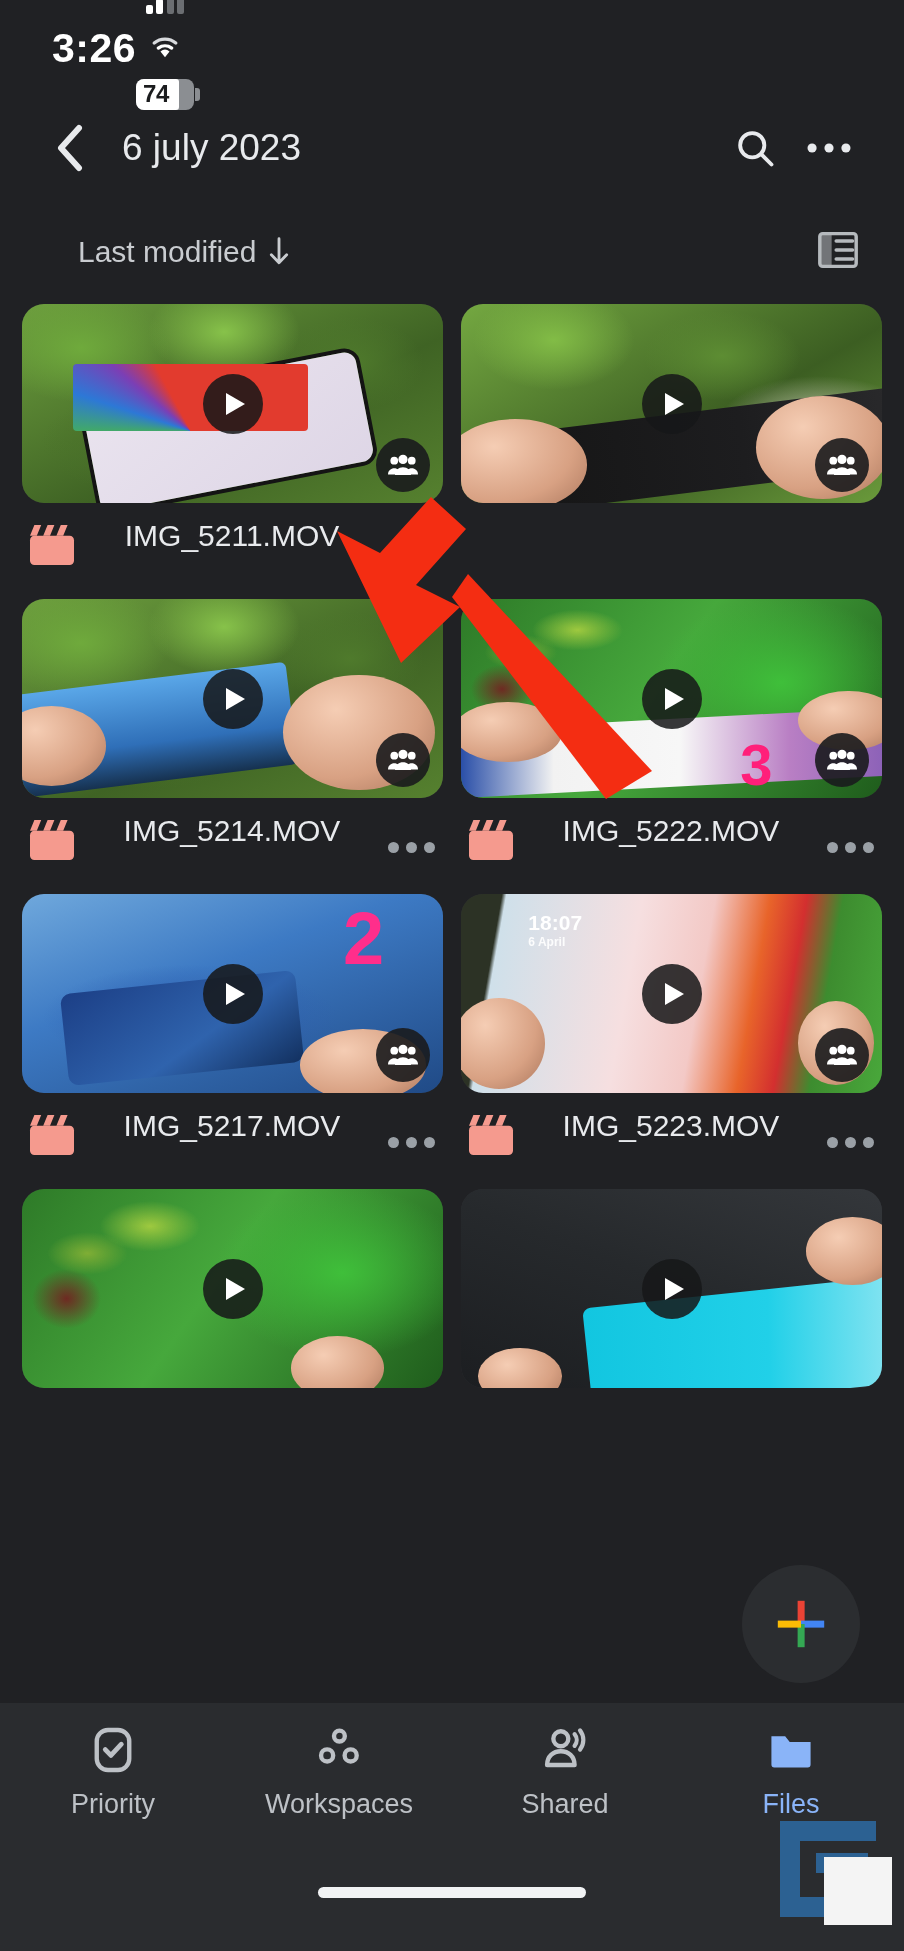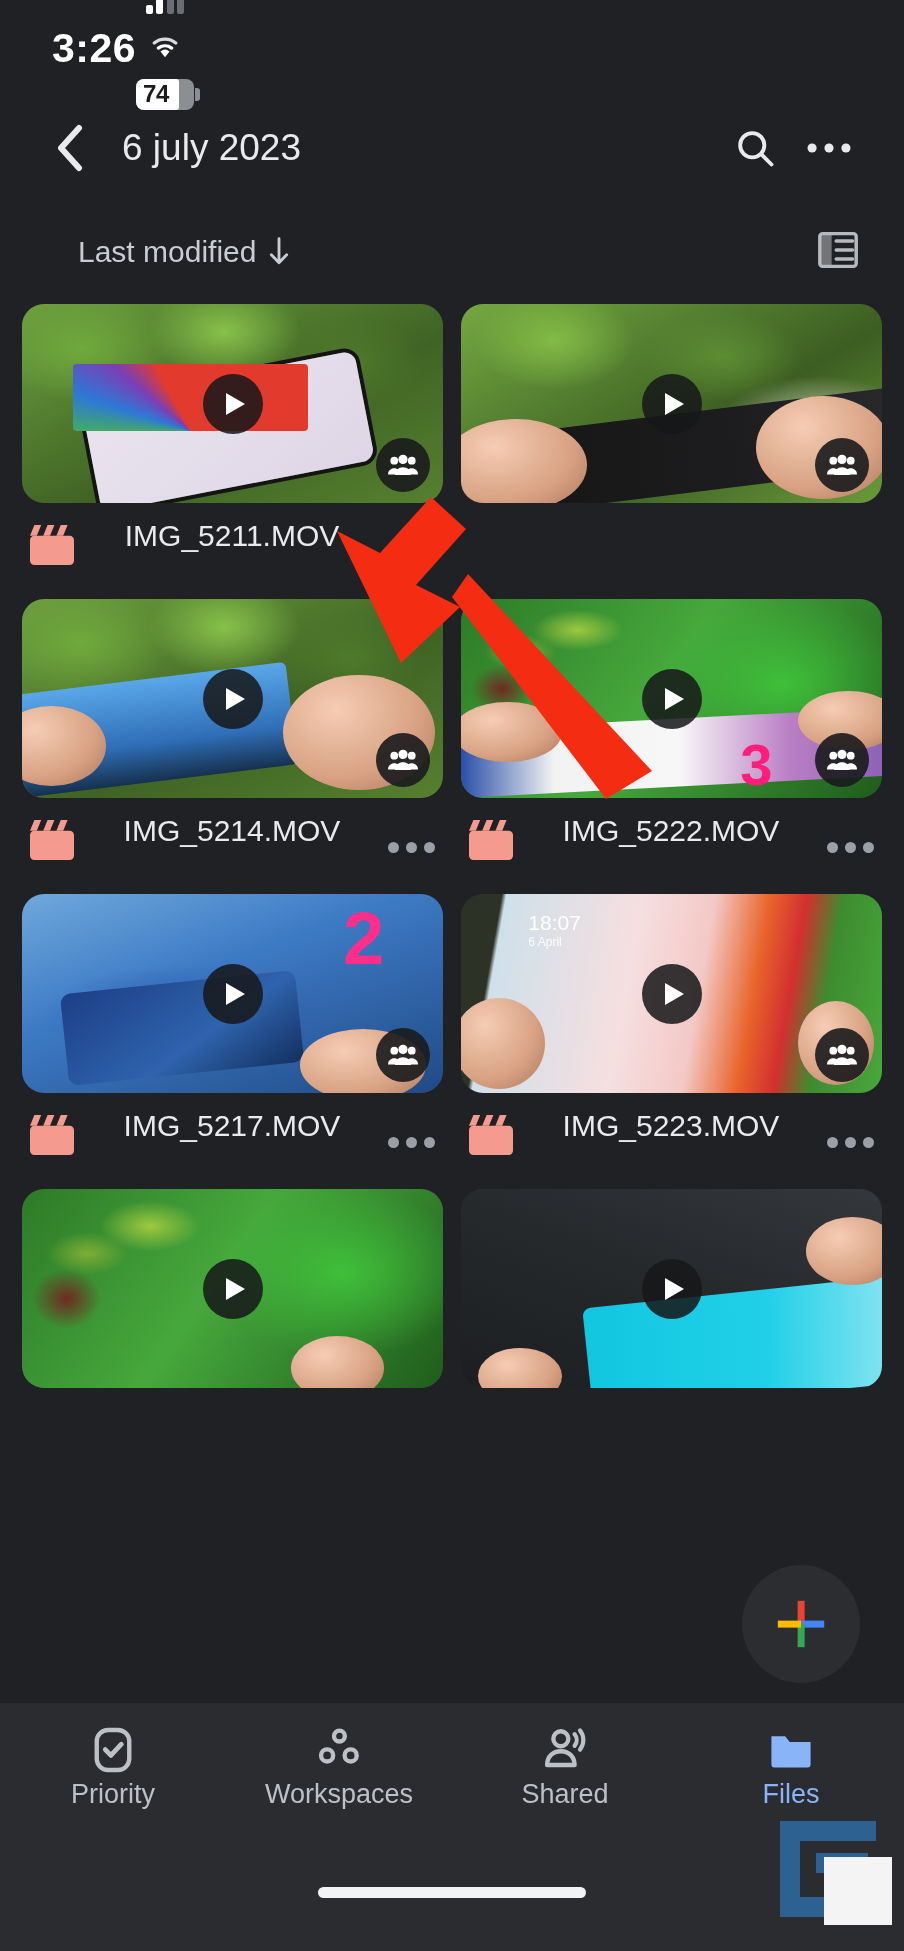--- a/index.html
+++ b/index.html
@@ -141,21 +141,21 @@
 
   
   .bottomnav {
     flex:0 0 176px; height:176px;
     background:#2a2c2f;
     display:flex; align-items:flex-start; padding-top:22px;
     position:relative; z-index:5;
   }
   .navitem {
     flex:1 1 0; display:flex; flex-direction:column;
-    align-items:center; gap:4px;
+    align-items:center; gap:14px;
   }
   .navlabel { font-size:27px; color:#bdc1c6; }
   .navitem.active .navlabel { color:#8ab4f8; }
 
   .homebar-area {
     flex:0 0 72px; height:72px; background:#2a2c2f;
     display:flex; align-items:flex-start; justify-content:center;
     position:relative; z-index:5;
   }
   .homebar { width:268px; height:11px; border-radius:6px; background:#f1f3f4; margin-top:8px; }
@@ -241,21 +241,21 @@
     transform:rotate(-6deg); border-radius:8px;
   }
   .overlay-num{
     position:absolute; right:14%; top:4%;
     font-size:74px; font-weight:700; color:#ff2e8b;
     font-family:"Liberation Sans", sans-serif; line-height:1;
   }
   .overlay-num.small{ font-size:58px; right:8%; top:2%; }
   .lock-time{
     position:absolute; left:16%; top:8%;
-    color:#fff; font-size:21px; font-weight:400; line-height:1.2;
+    color:#fff; font-size:21px; font-weight:700; line-height:1.2;
   }
   .lock-time small{ display:block; font-size:12px; opacity:.92; }
   .overlay-bonsai{
     position:absolute; left:2%; top:2%; width:56%; height:62%;
     background:
       radial-gradient(ellipse 30% 26% at 46% 22%, #9ec93f 0%, rgba(158,201,63,0) 64%),
       radial-gradient(ellipse 24% 22% at 22% 40%, #7fae35 0%, rgba(127,174,53,0) 64%),
       radial-gradient(ellipse 20% 30% at 14% 70%, #6e2a22 0%, rgba(110,42,34,0) 66%);
   }
 </style>

